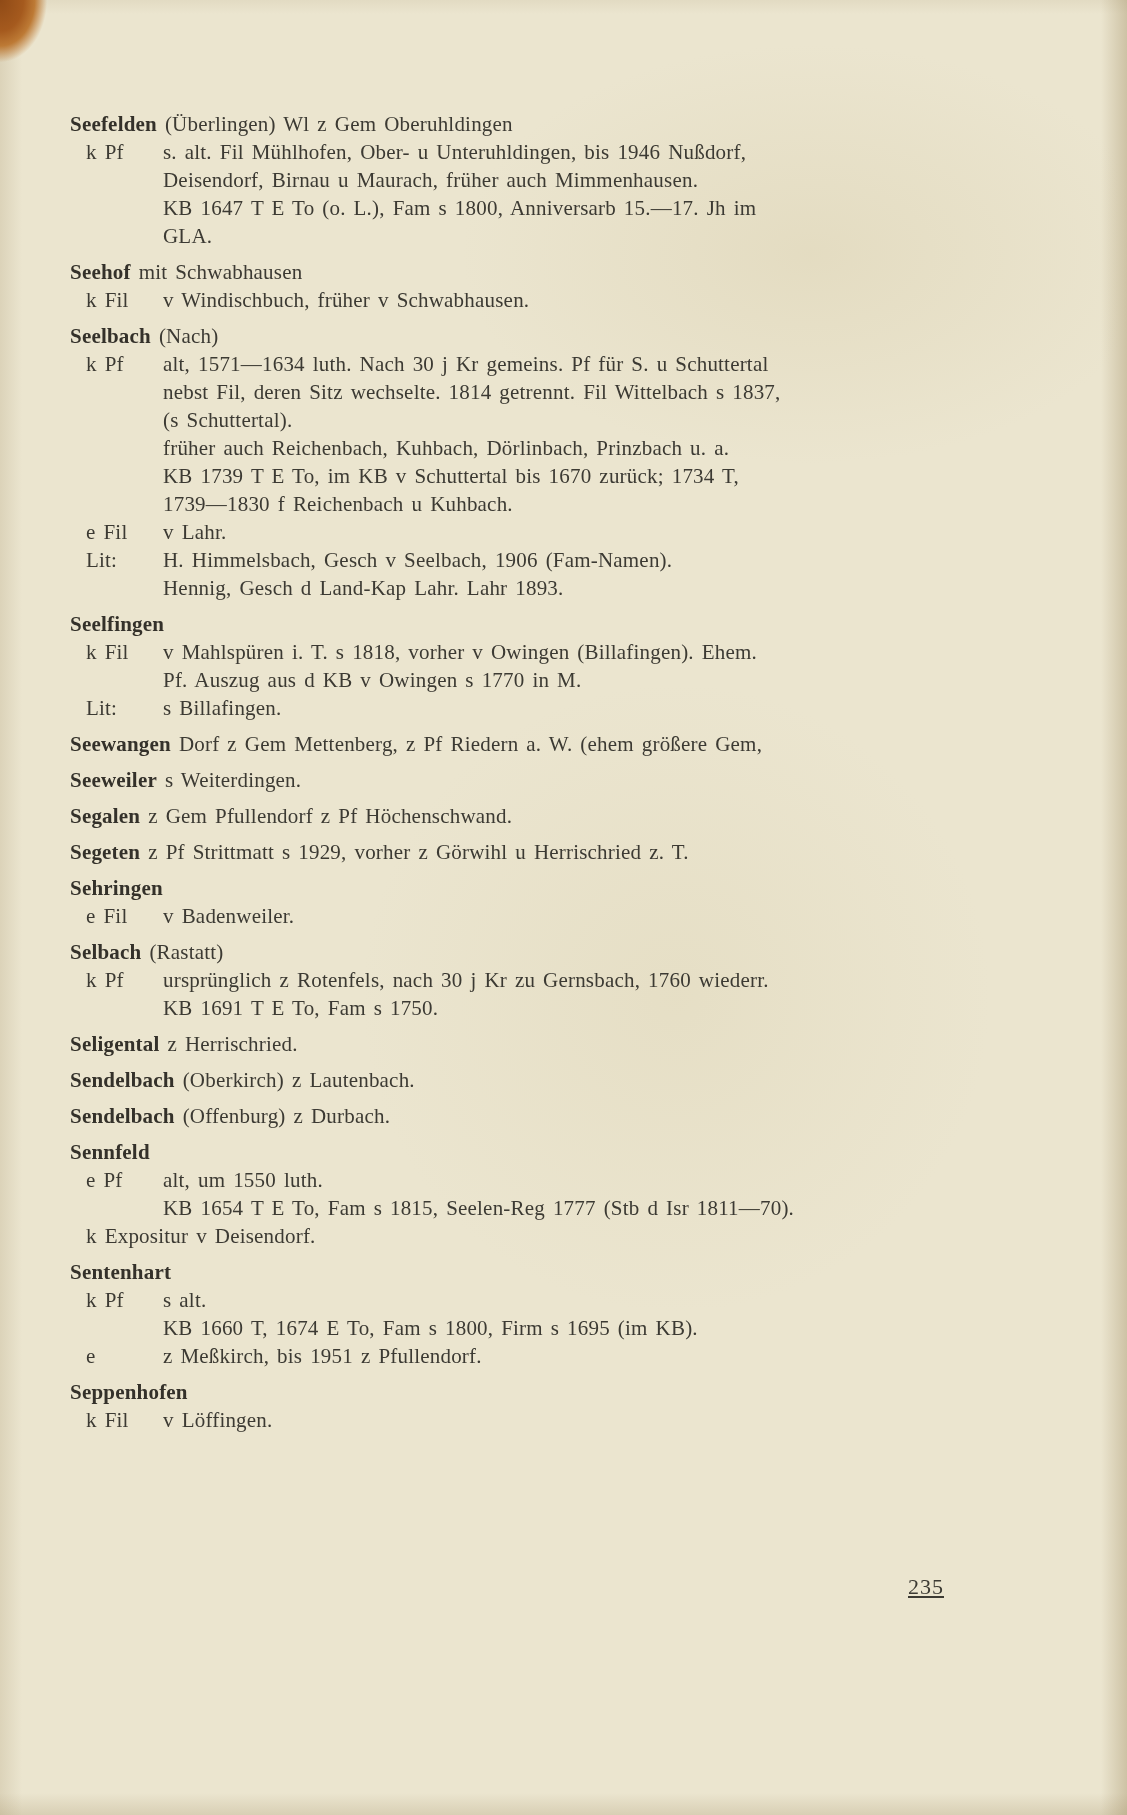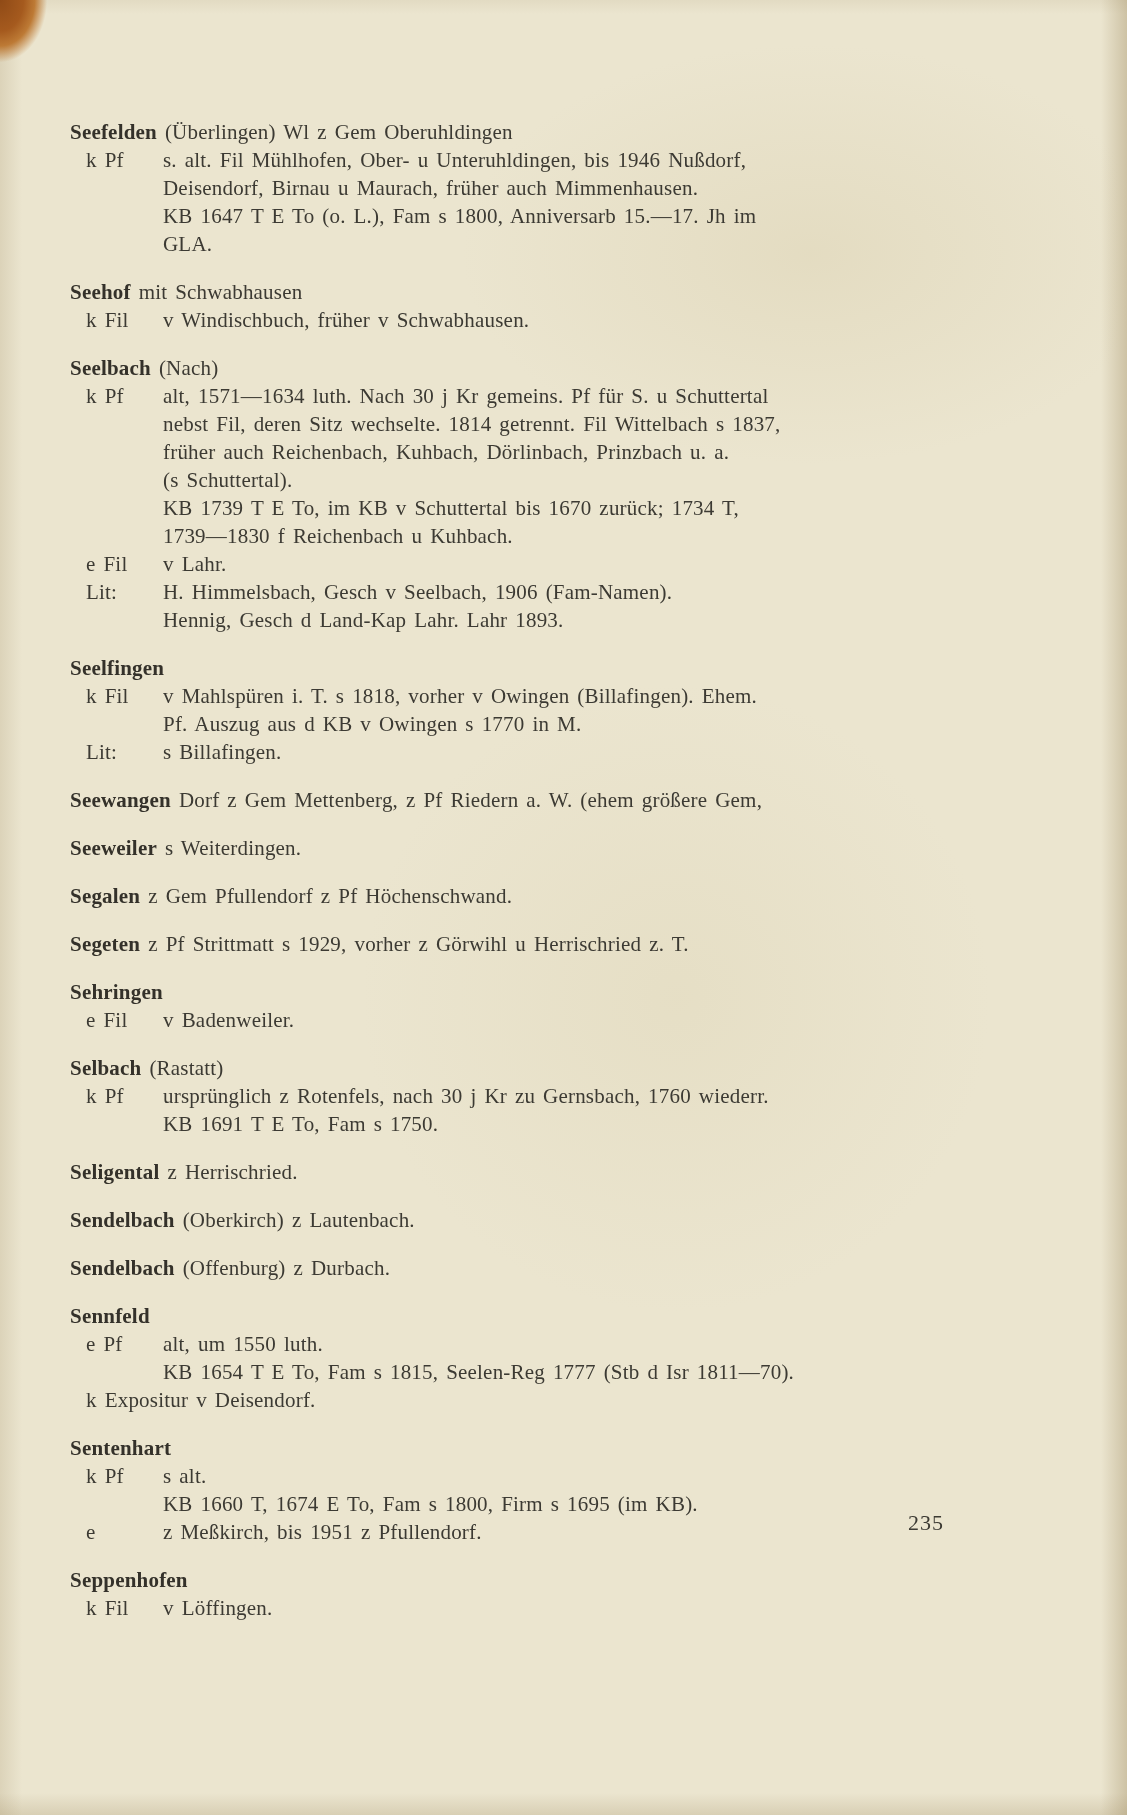--- a/index.html
+++ b/index.html
@@ -28,40 +28,41 @@
   }
   .text-block {
     position: absolute;
     left: 70px; top: 110px;
     width: 800px;
     font-size: 21px;
     line-height: 28px;
     letter-spacing: 0.2px;
     word-spacing: 2.5px;
   }
-  .entry { margin-top: 20px; }
-  .entry:first-child { margin-top: 8px; }
+  .entry { margin-top: 8px; }
+  .entry:first-child { margin-top: 0; }
   .head-line, .cont-line, .row-line { white-space: nowrap; }
   .headword { font-weight: bold; color: #34312a; }
   .cont-line { padding-left: 85px; }
   .row { display: flex; }
   .row .label {
     flex: none;
     min-width: 69px;
     padding-left: 16px;
     padding-right: 8px;
     box-sizing: content-box;
     white-space: nowrap;
   }
   .row .label-inner { display:inline-block; min-width: 61px; }
   .page-number {
     position: absolute;
-    left: 908px; top: 1510px;
+    left: 908px; top: 1574px;
     font-size: 22px;
     letter-spacing: 1px;
+    text-decoration: underline;
   }
 </style>
 </head>
 <body>
 
 <div class="page">
   <div class="corner-stain"></div>
   <main class="text-block">
       <div class="entry">
         <div class="head-line"><span class="headword">Seefelden</span> <span class="rest">(Überlingen) Wl z Gem Oberuhldingen</span></div>
@@ -84,22 +85,22 @@
           </div>
         </div>
       </div>
       <div class="entry">
         <div class="head-line"><span class="headword">Seelbach</span> <span class="rest">(Nach)</span></div>
         <div class="row">
           <div class="label"><span class="label-inner">k Pf</span></div>
           <div class="lines">
             <div class="row-line">alt, 1571—1634 luth. Nach 30 j Kr gemeins. Pf für S. u Schuttertal</div>
             <div class="row-line">nebst Fil, deren Sitz wechselte. 1814 getrennt. Fil Wittelbach s 1837,</div>
+            <div class="row-line">(s Schuttertal).</div>
             <div class="row-line">früher auch Reichenbach, Kuhbach, Dörlinbach, Prinzbach u. a.</div>
-            <div class="row-line">(s Schuttertal).</div>
             <div class="row-line">KB 1739 T E To, im KB v Schuttertal bis 1670 zurück; 1734 T,</div>
             <div class="row-line">1739—1830 f Reichenbach u Kuhbach.</div>
           </div>
         </div>
         <div class="row">
           <div class="label"><span class="label-inner">e Fil</span></div>
           <div class="lines">
             <div class="row-line">v Lahr.</div>
           </div>
         </div>

